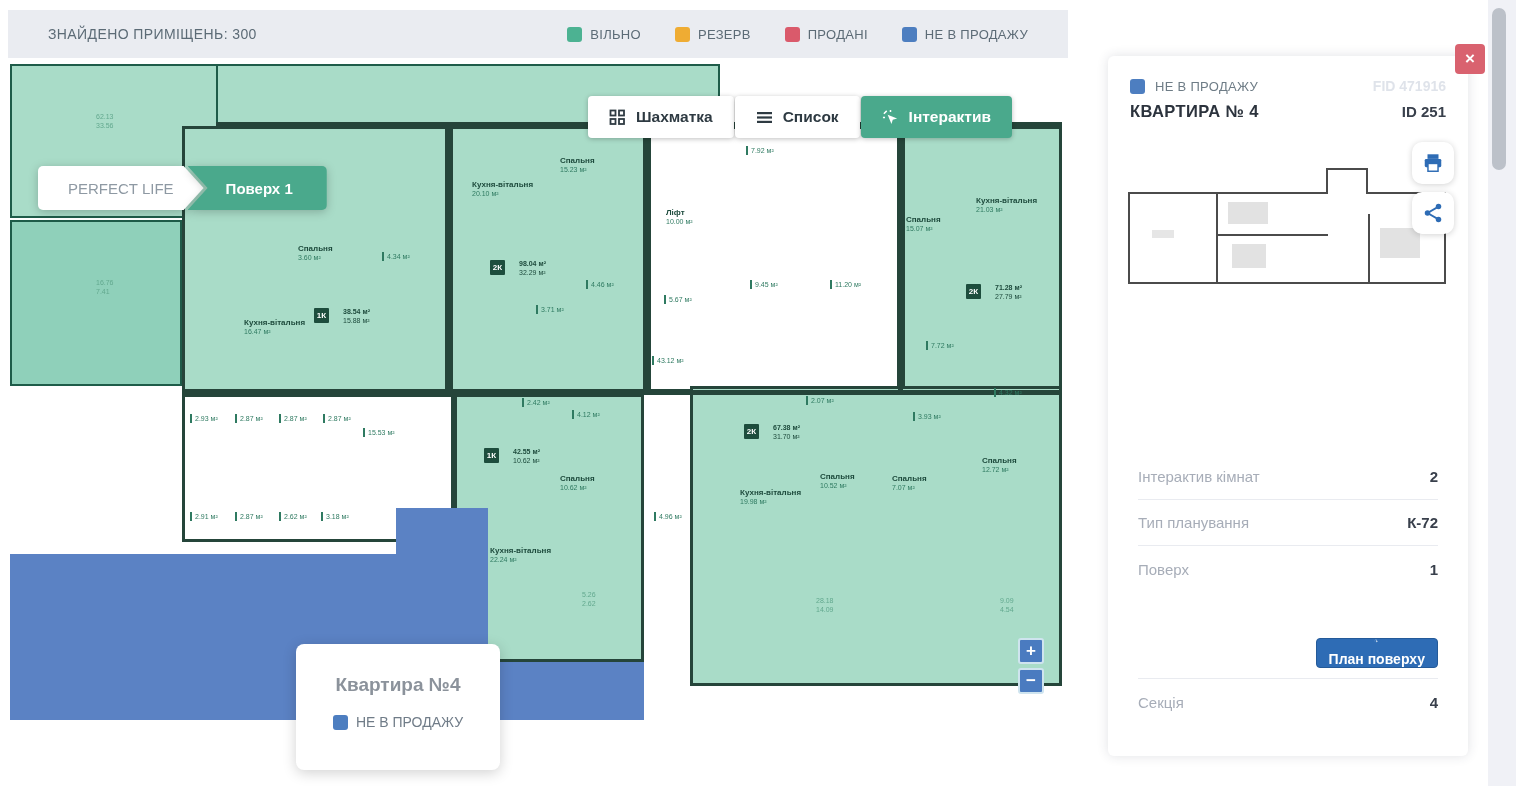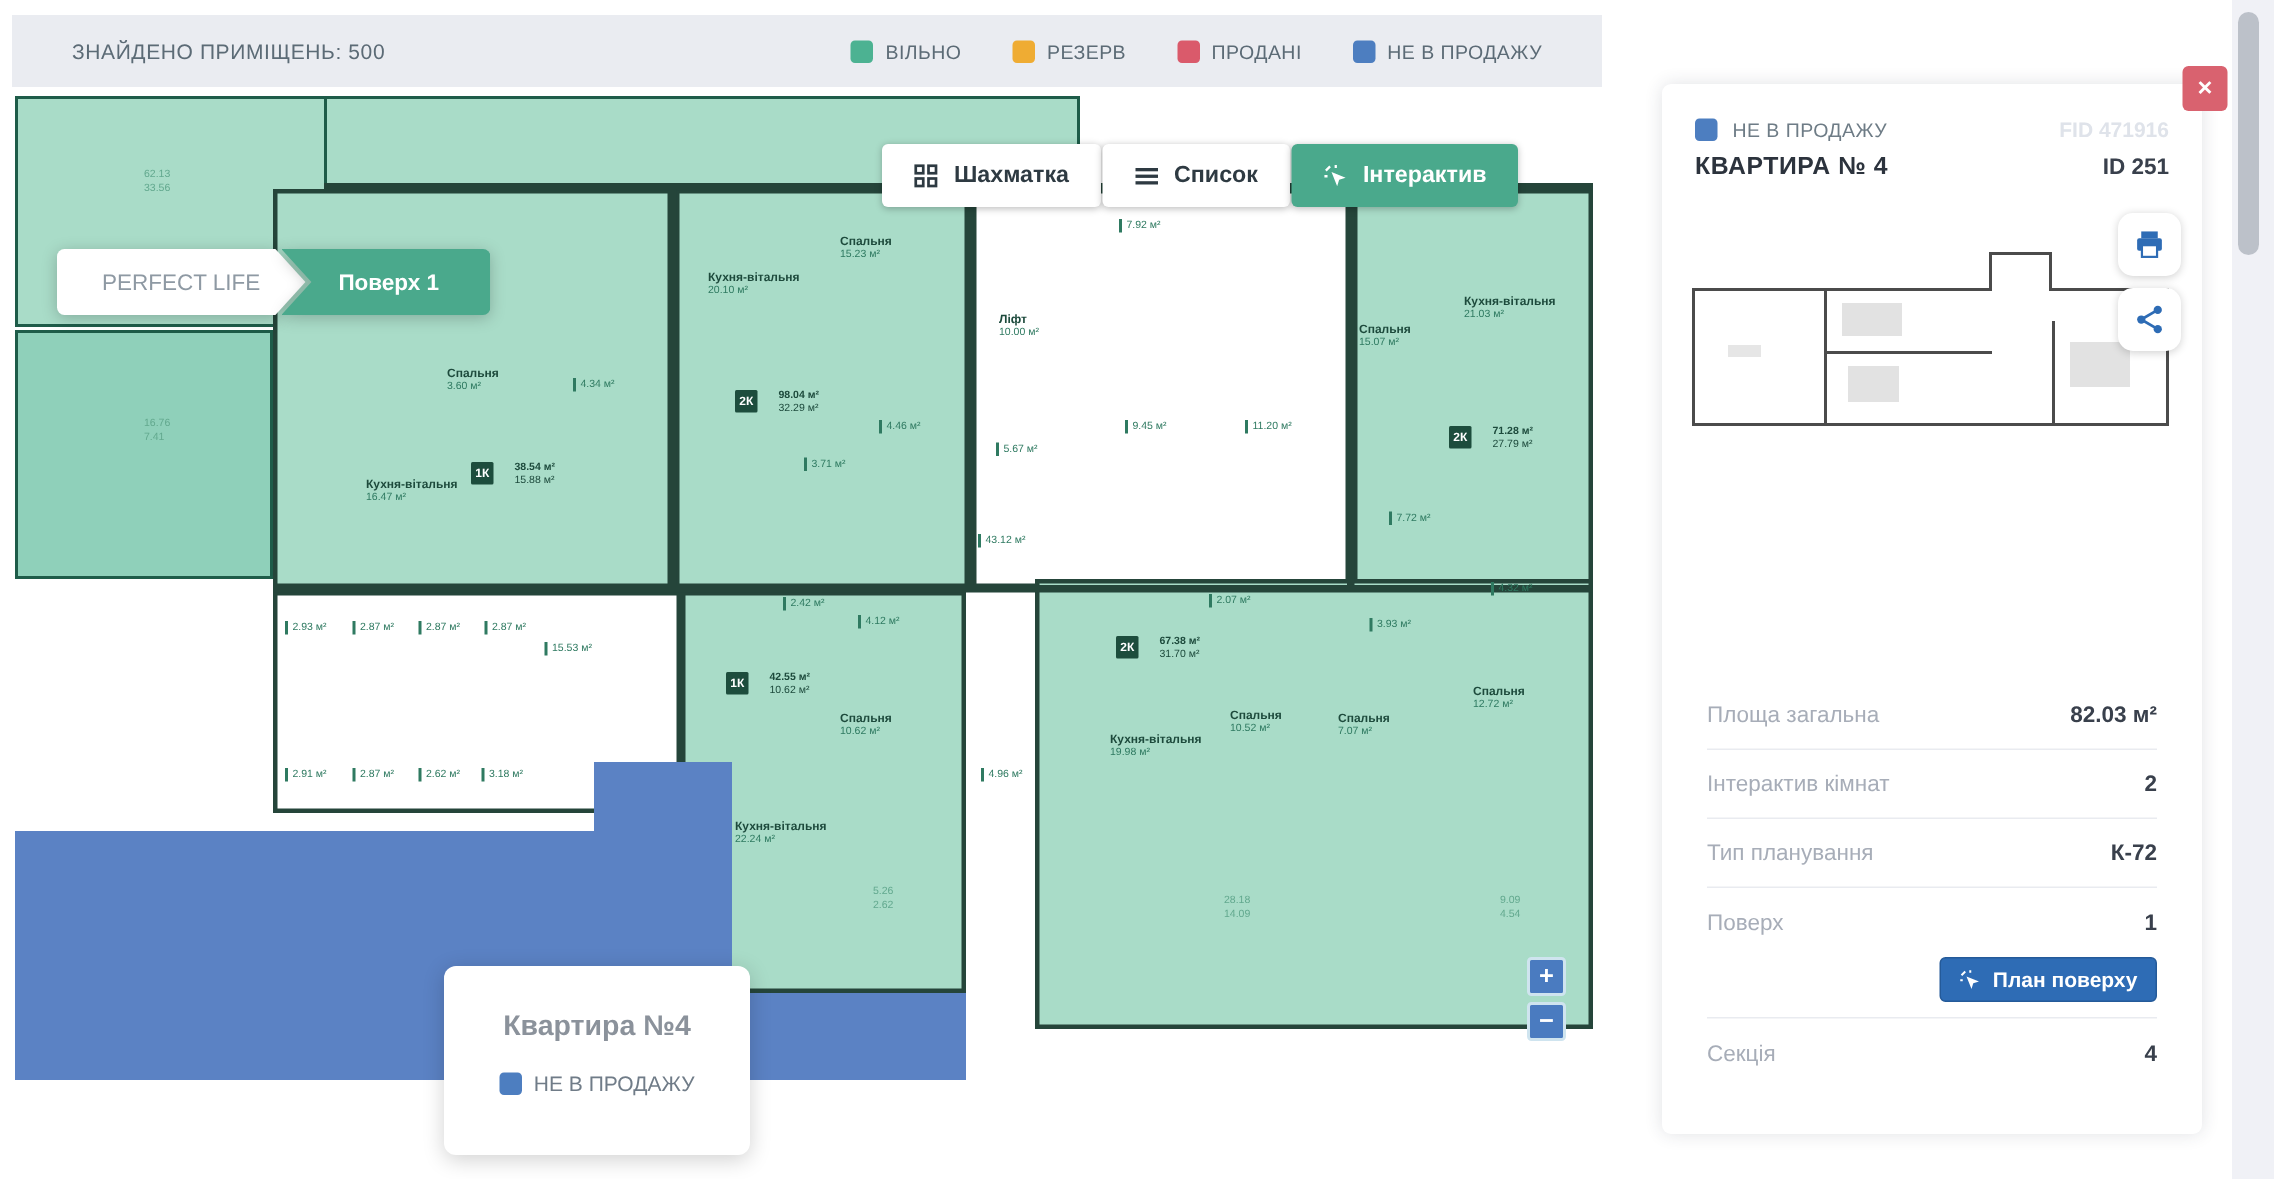--- a/index.html
+++ b/index.html
@@ -99,29 +99,29 @@
   .t-f4 { left:24px; top:62px; width:22px; height:8px; background:#e6e6e6; }
 
   #panel-rows { position:absolute; left:30px; right:30px; top:398px; }
   .detail-row { height:46px; display:flex; align-items:center; border-bottom:1px solid #e9ebf0; }
   .detail-row:last-child { border-bottom:none; }
   .d-label { font-size:15px; color:#a7adb8; }
   .d-value { margin-left:auto; font-size:15px; font-weight:bold; color:#39404c; }
   #floor-btn-row { position:absolute; left:30px; right:30px; top:582px; display:flex; justify-content:flex-end; }
   #floor-btn { height:30px; background:#2e6cb5; border:1px solid #245a99; color:#fff; font-size:14px;
                font-weight:bold; border-radius:4px; display:flex; align-items:center; gap:8px;
-               padding:0 12px; cursor:pointer; }
+               padding:0 12px; cursor:pointer;flex-direction:column; }
   #section-row { position:absolute; left:30px; right:30px; top:622px; border-top:1px solid #e9ebf0;
                  height:48px; display:flex; align-items:center; }
 </style>
 </head>
 <body>
 
 <div id="topbar" class="abs">
-  <span id="found-label">ЗНАЙДЕНО ПРИМІЩЕНЬ: 500</span>
+  <span id="found-label">ЗНАЙДЕНО ПРИМІЩЕНЬ: 300</span>
   <div id="legend">
       <div class="legend-item">
         <div class="legend-swatch" style="background: rgb(76, 178, 146);"></div>
         <div class="legend-label">ВІЛЬНО</div>
       </div>
       <div class="legend-item">
         <div class="legend-swatch" style="background: rgb(239, 172, 51);"></div>
         <div class="legend-label">РЕЗЕРВ</div>
       </div>
       <div class="legend-item">
@@ -430,24 +430,20 @@
     <div class="t-h1"></div>
       <div class="t-v2"></div>
     <div class="t-f1"></div>
       <div class="t-f2"></div>
       <div class="t-f3"></div>
       <div class="t-f4"></div>
   </div>
 
   <div id="panel-rows">
       <div class="detail-row">
-        <div class="d-label">Площа загальна</div>
-        <div class="d-value">82.03 м²</div>
-      </div>
-      <div class="detail-row">
         <div class="d-label">Інтерактив кімнат</div>
         <div class="d-value">2</div>
       </div>
       <div class="detail-row">
         <div class="d-label">Тип планування</div>
         <div class="d-value">К-72</div>
       </div>
       <div class="detail-row">
         <div class="d-label">Поверх</div>
         <div class="d-value">1</div>

